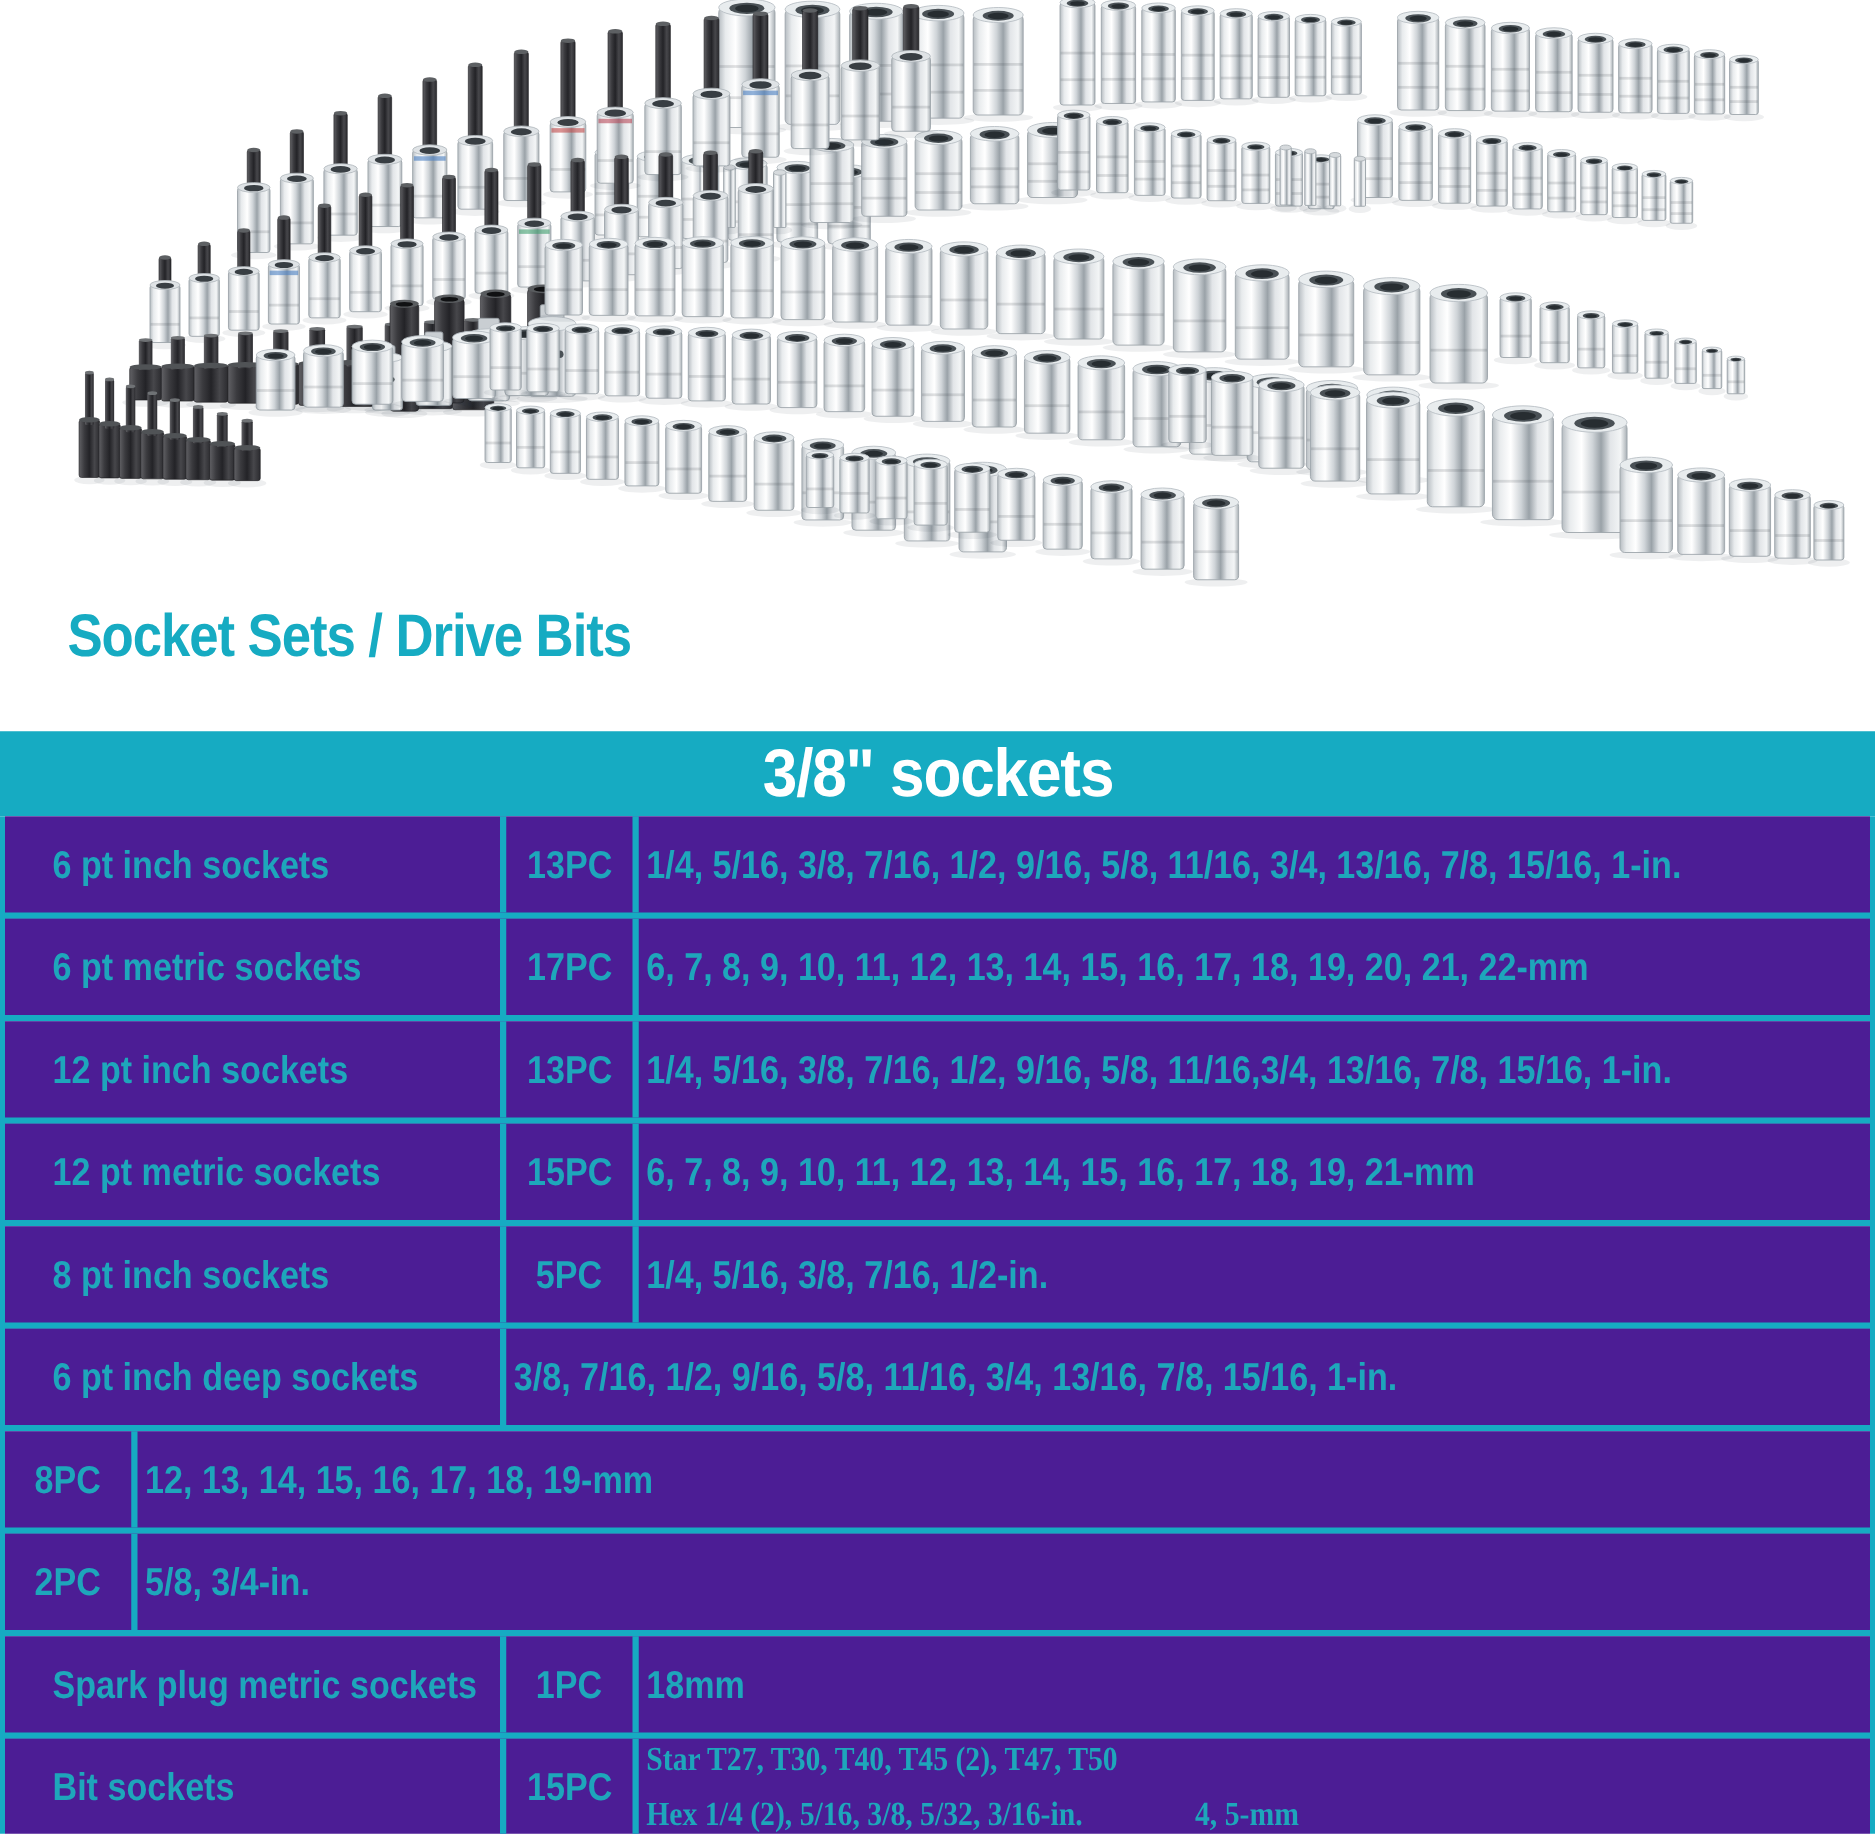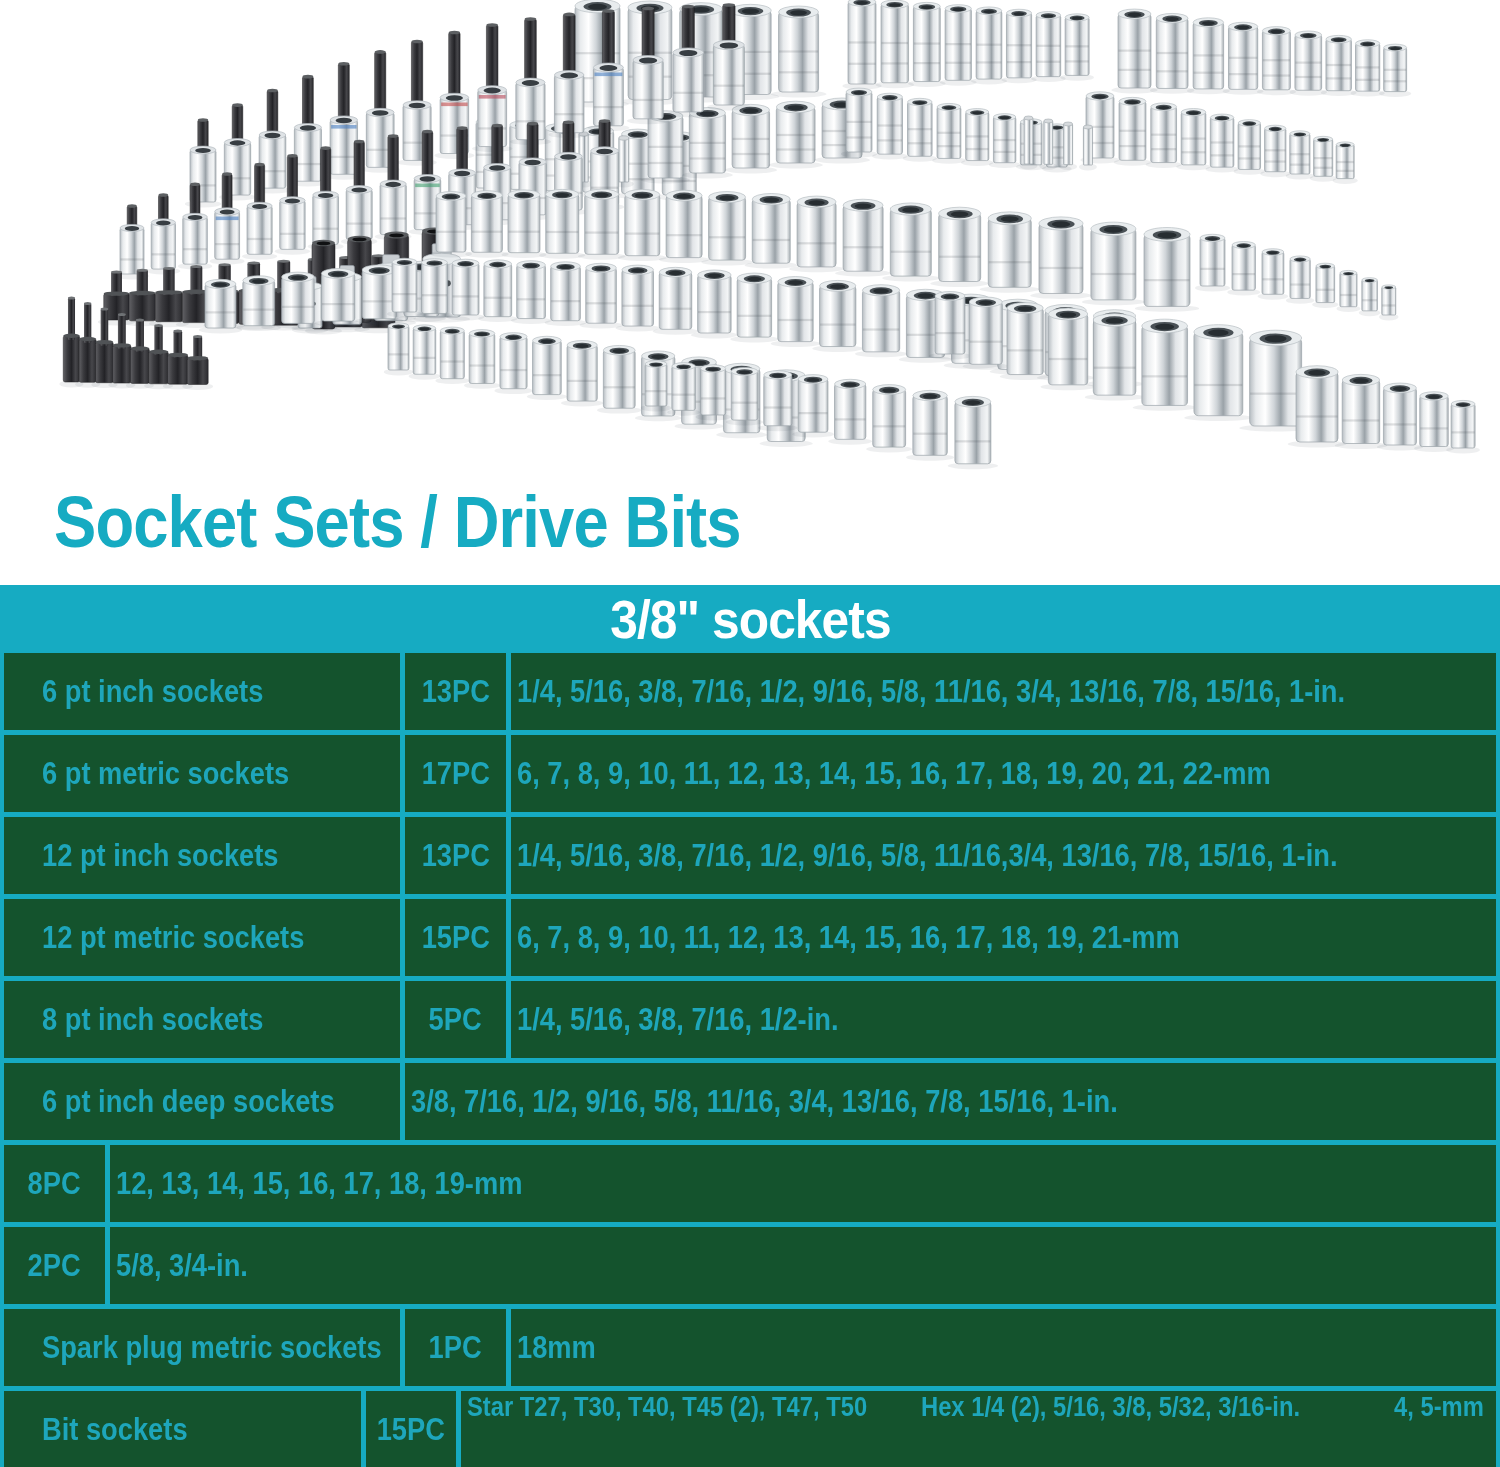--- a/index.html
+++ b/index.html
@@ -7,49 +7,49 @@
     position:relative;
     width:1500px;height:1467px;
     overflow:hidden;
     background:#ffffff;
     font-family:"Liberation Sans", sans-serif;
   }
   .photo-wrap{position:absolute;top:0;left:0;width:1500px;height:480px;background:#ffffff;}
   #photo{display:block;}
   .title{
     position:absolute;top:486px;left:54px;margin:0;
-    font-size:72px;font-weight:bold;line-height:1.0;
+    font-size:48px;font-weight:bold;line-height:1.0;
     color:var(--accent);white-space:nowrap;
   }
   .title .cx-title{display:inline-block;transform:scaleX(.88);transform-origin:0 50%;letter-spacing:-1px;}
   .spec{position:absolute;top:585px;left:0;width:1500px;}
   .thead{
     height:68px;background:var(--accent);
     display:flex;align-items:center;justify-content:center;
     color:#ffffff;font-size:54px;font-weight:bold;
   }
   .thead span{display:inline-block;transform:scaleX(.92);transform-origin:50% 50%;letter-spacing:-1px;}
   .tbody{
     border-left:4px solid var(--accent);
     border-right:4px solid var(--accent);
     background:#ffffff;
   }
   .row{
     display:flex;align-items:stretch;
     height:77px;border-bottom:5px solid var(--accent);
-    background:#14532d;color:var(--txt);
+    background:#4c1d95;color:var(--txt);
     font-size:31px;font-weight:bold;
   }
   .c1,.c2,.c3{box-sizing:border-box;display:flex;align-items:center;}
   .c1{width:401px;padding-left:38px;border-right:5px solid var(--accent);}
   .c2{width:106px;justify-content:center;border-right:5px solid var(--accent);}
   .c3{flex:1;padding-left:6px;}
   .cx{display:inline-block;transform:scaleX(.88);transform-origin:0 50%;white-space:nowrap;}
   .cxc{display:inline-block;transform:scaleX(.88);transform-origin:50% 50%;white-space:nowrap;}
-  .c3.two{flex-direction:row;align-items:flex-start;justify-content:flex-start;}
+  .c3.two{flex-direction:column;align-items:flex-start;justify-content:space-between;font-family:Liberation Serif, serif;}
   .c3.two .line{font-size:27px;line-height:33px;display:flex;}
   .c3.two .line .gap2{margin-left:42px;}
 </style>
 </head>
 <body>
 
 <div class="photo-wrap">
   <svg id="photo" width="1500" height="480" viewBox="0 0 1500 480">
       <defs>
         <linearGradient id="gC" x1="0" y1="0" x2="1" y2="0">

